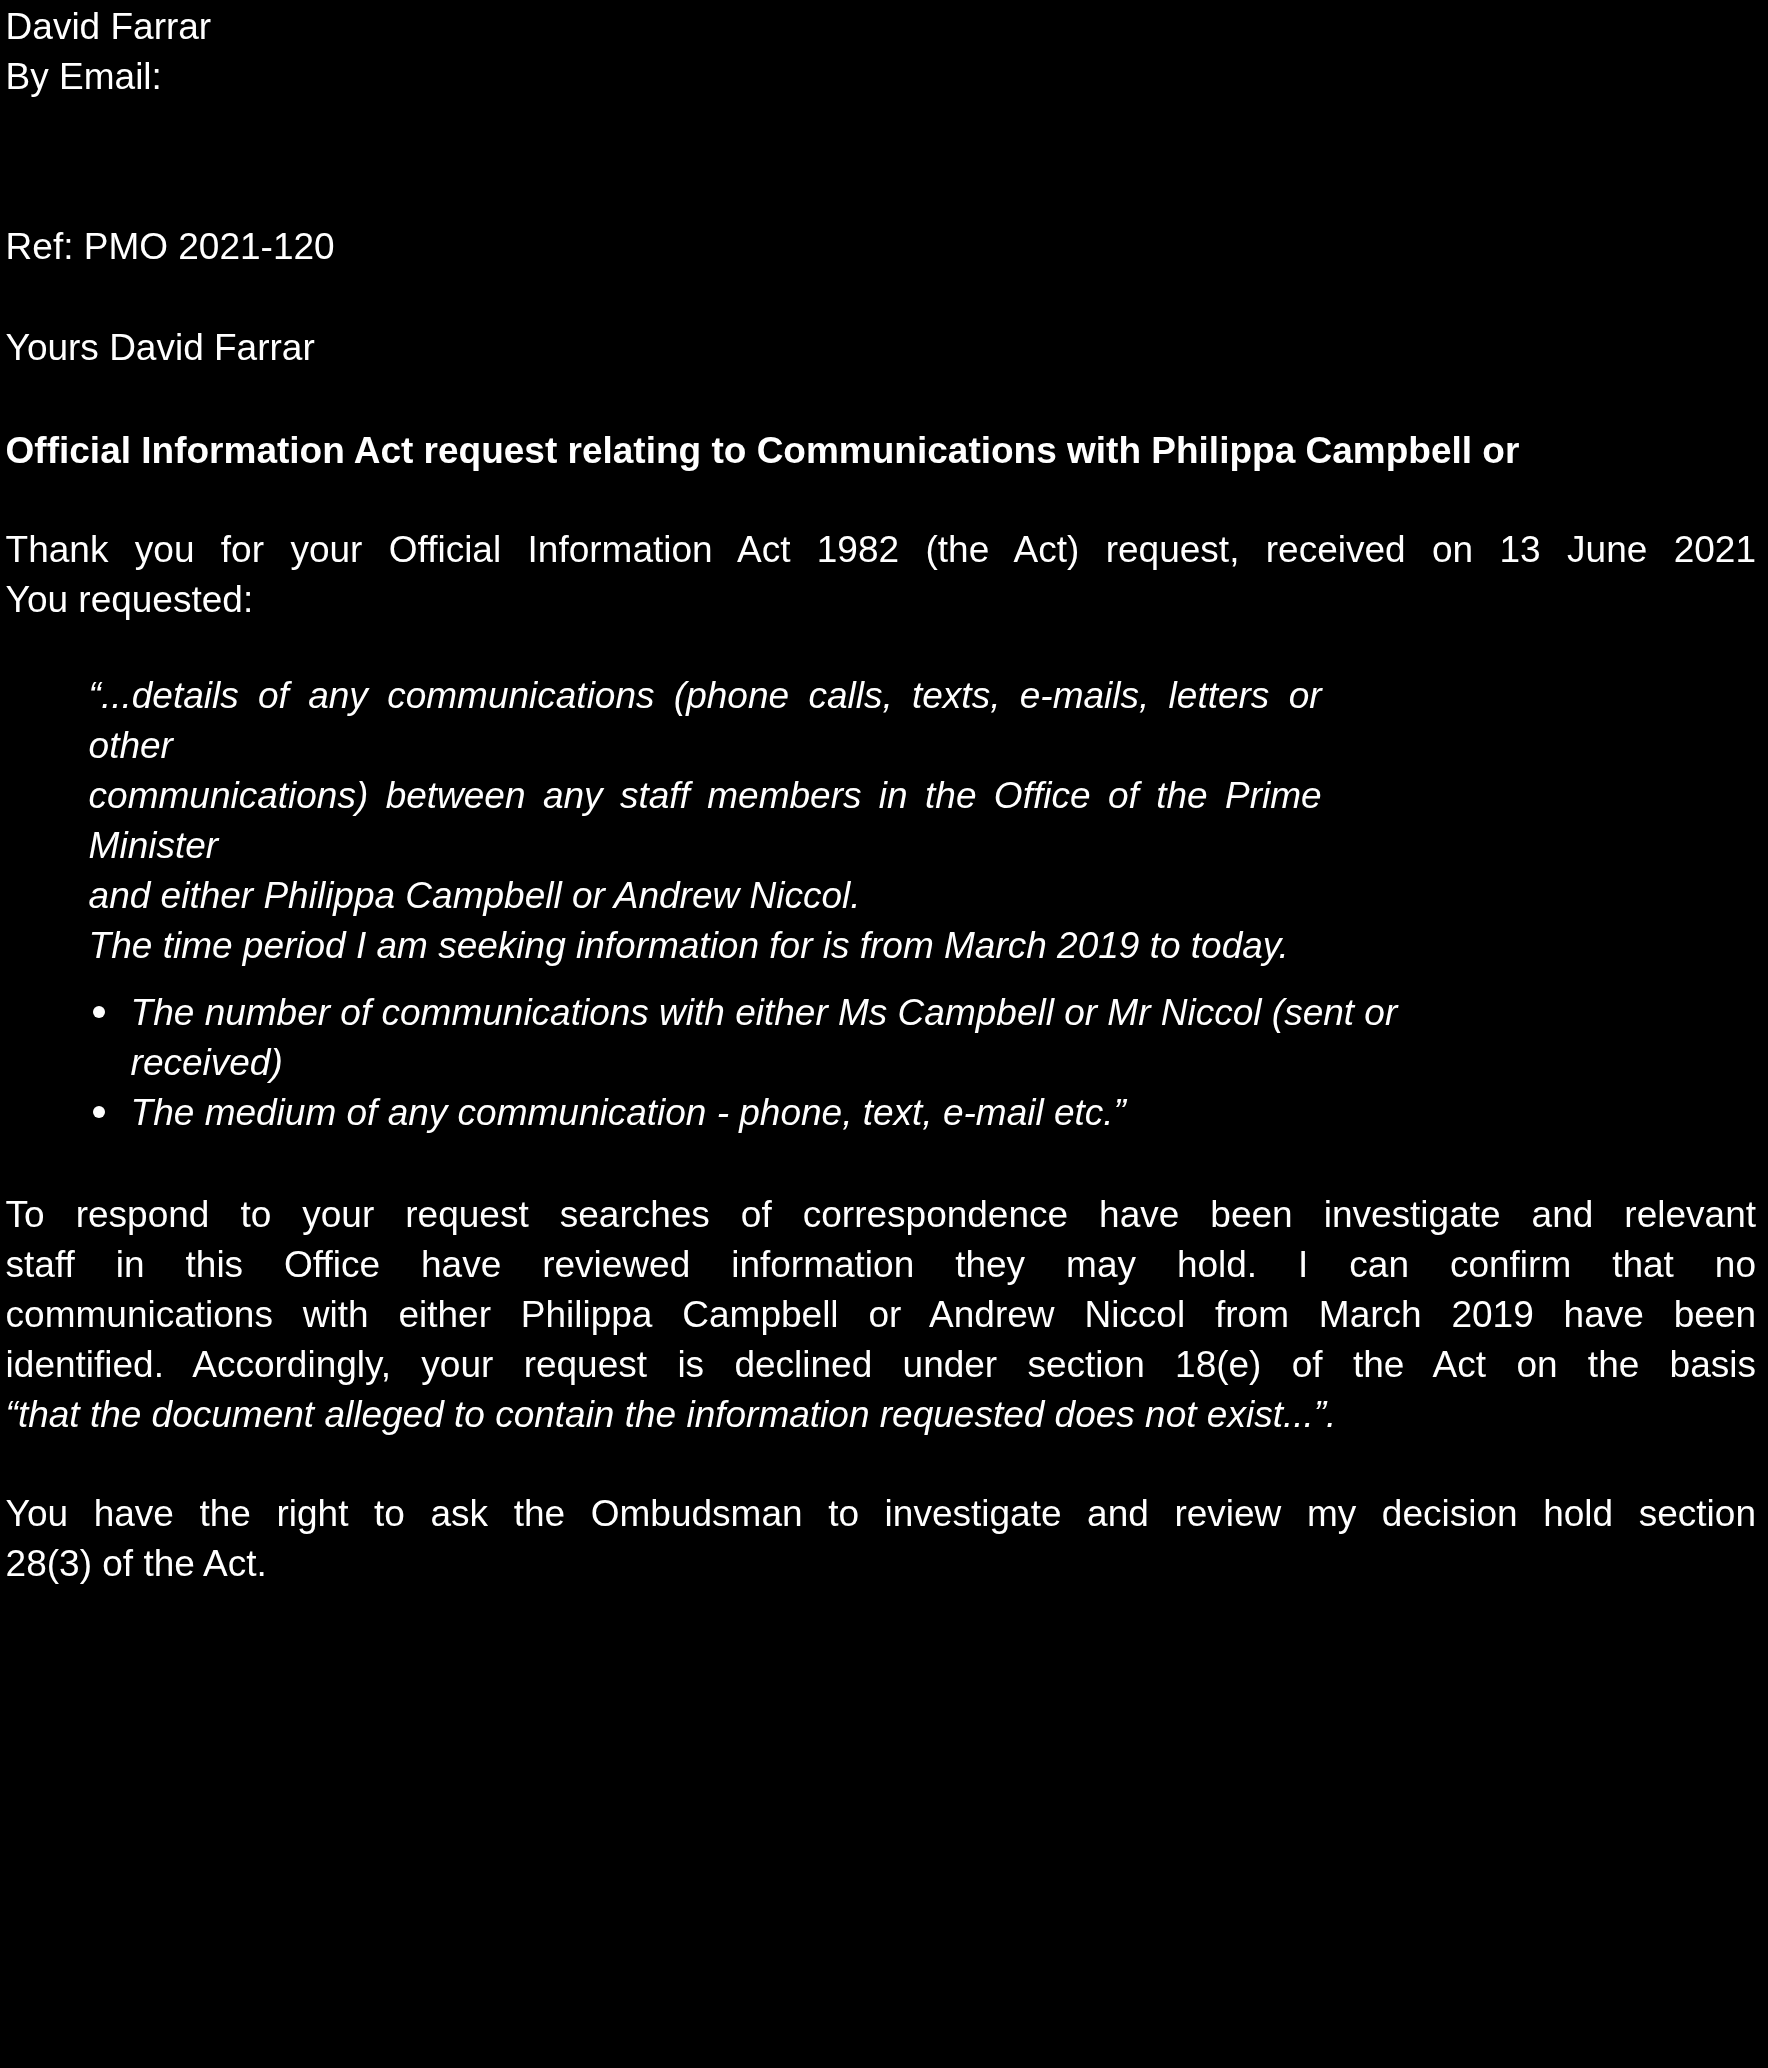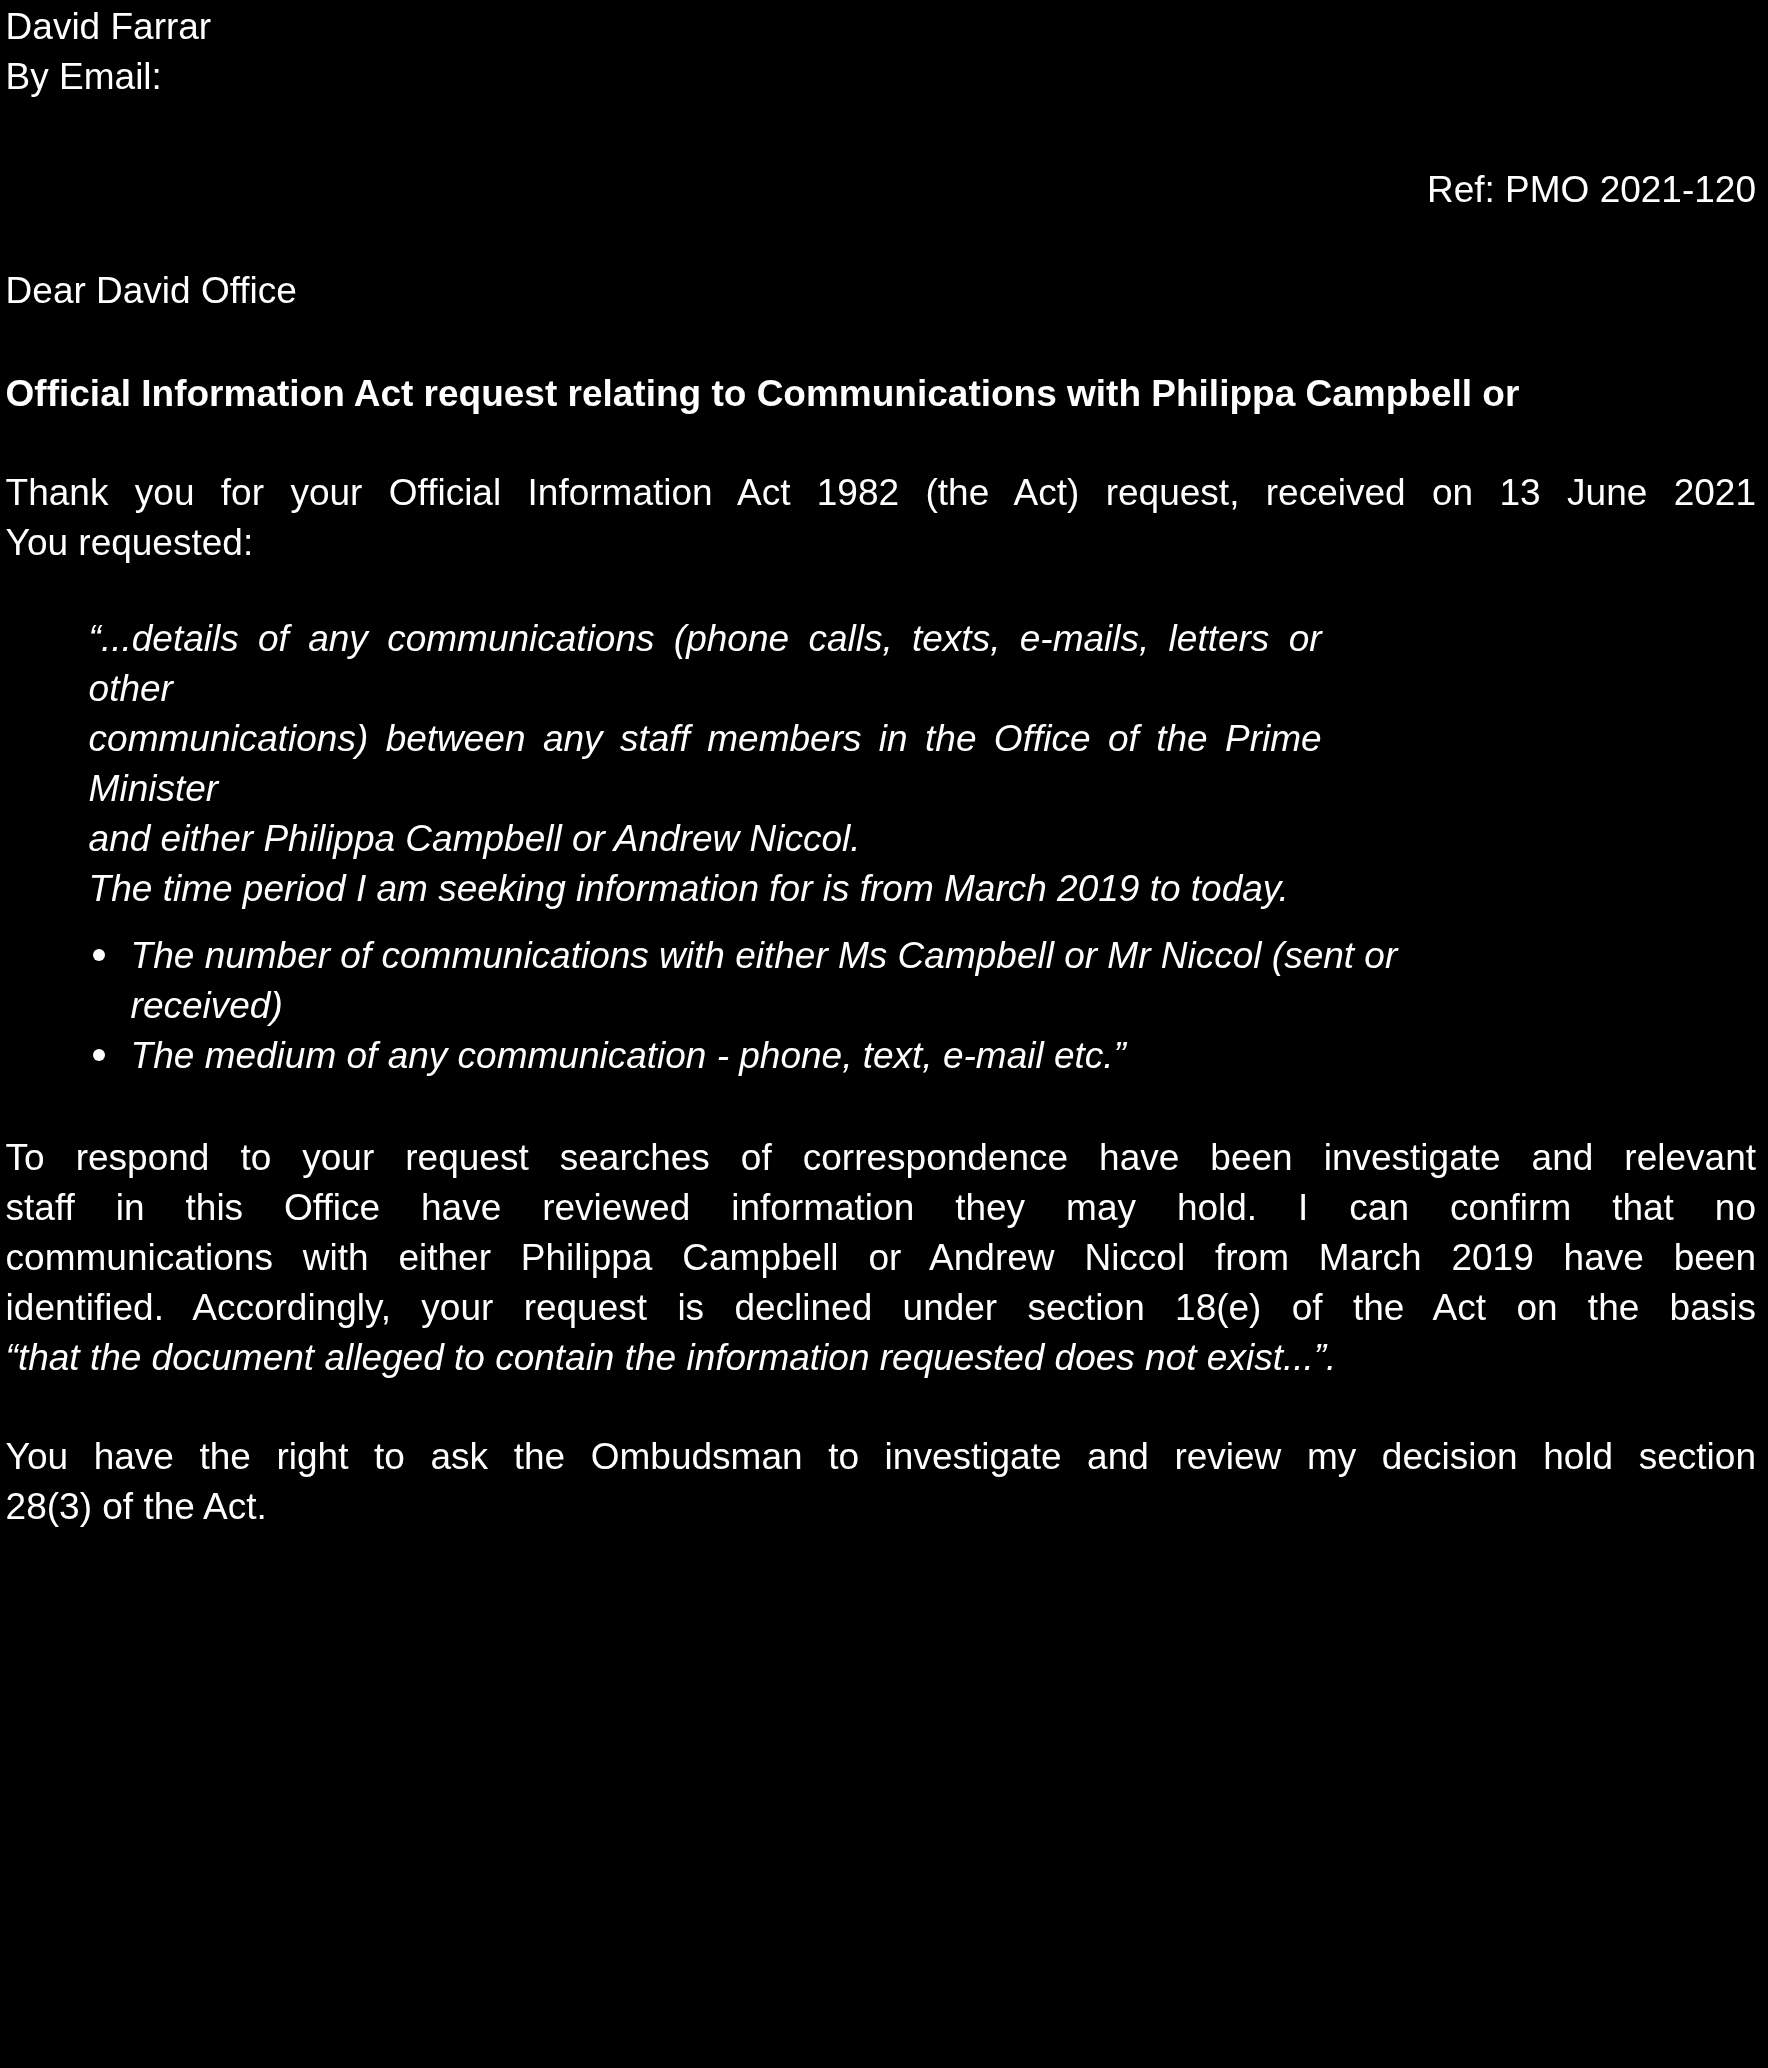--- a/index.html
+++ b/index.html
@@ -22,21 +22,21 @@
     padding: 1.9px 13px 0 5.6px;
     position: relative;
   }
   .ln { white-space: nowrap; }
   
   .jl {
     white-space: normal;
     text-align: justify;
     text-align-last: justify;
   }
-  .ref-line { text-align: right; margin-top: 63px; }
+  .ref-line { text-align: left; margin-top: 120px; }
   .salutation { margin-top: 51px; }
   .subject { margin-top: 53px; font-weight: bold; }
   .intro { margin-top: 49px; }
   .quote {
     margin-top: 46px;
     margin-left: 83px;
     width: 1233px;
     font-style: italic;
   }
   .bullets {
@@ -66,21 +66,21 @@
 
 <div class="letter">
 
   <div class="addr">
     <div class="ln">David Farrar</div>
     <div class="ln">By Email:</div>
   </div>
 
   <div class="ln ref-line">Ref: PMO 2021-120</div>
 
-  <div class="ln salutation">Dear David Office</div>
+  <div class="ln salutation">Yours David Farrar</div>
 
   <div class="subject">
     <div class="ln">Official Information Act request relating to Communications with Philippa Campbell or</div>
   </div>
 
   <div class="intro">
     <div class="ln jl">Thank you for your Official Information Act 1982 (the Act) request, received on 13 June 2021</div>
     <div class="ln">You requested:</div>
   </div>
 

